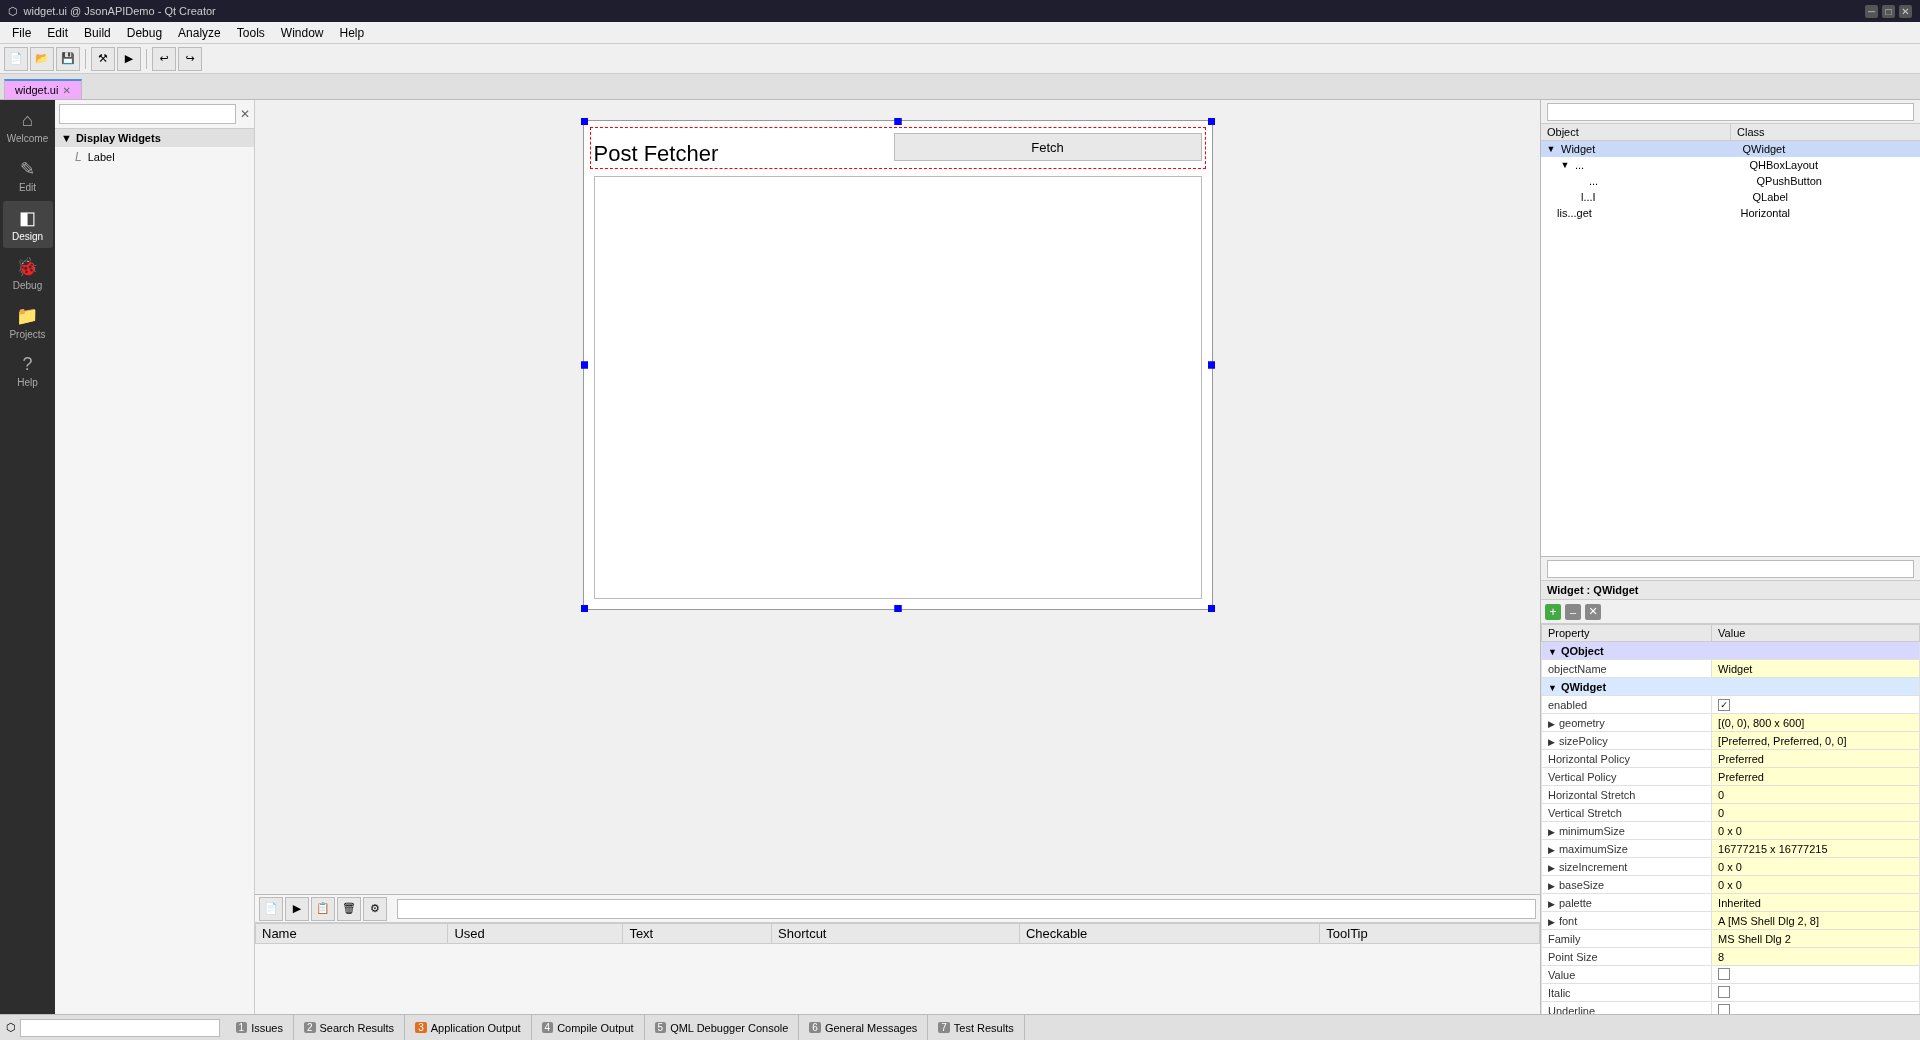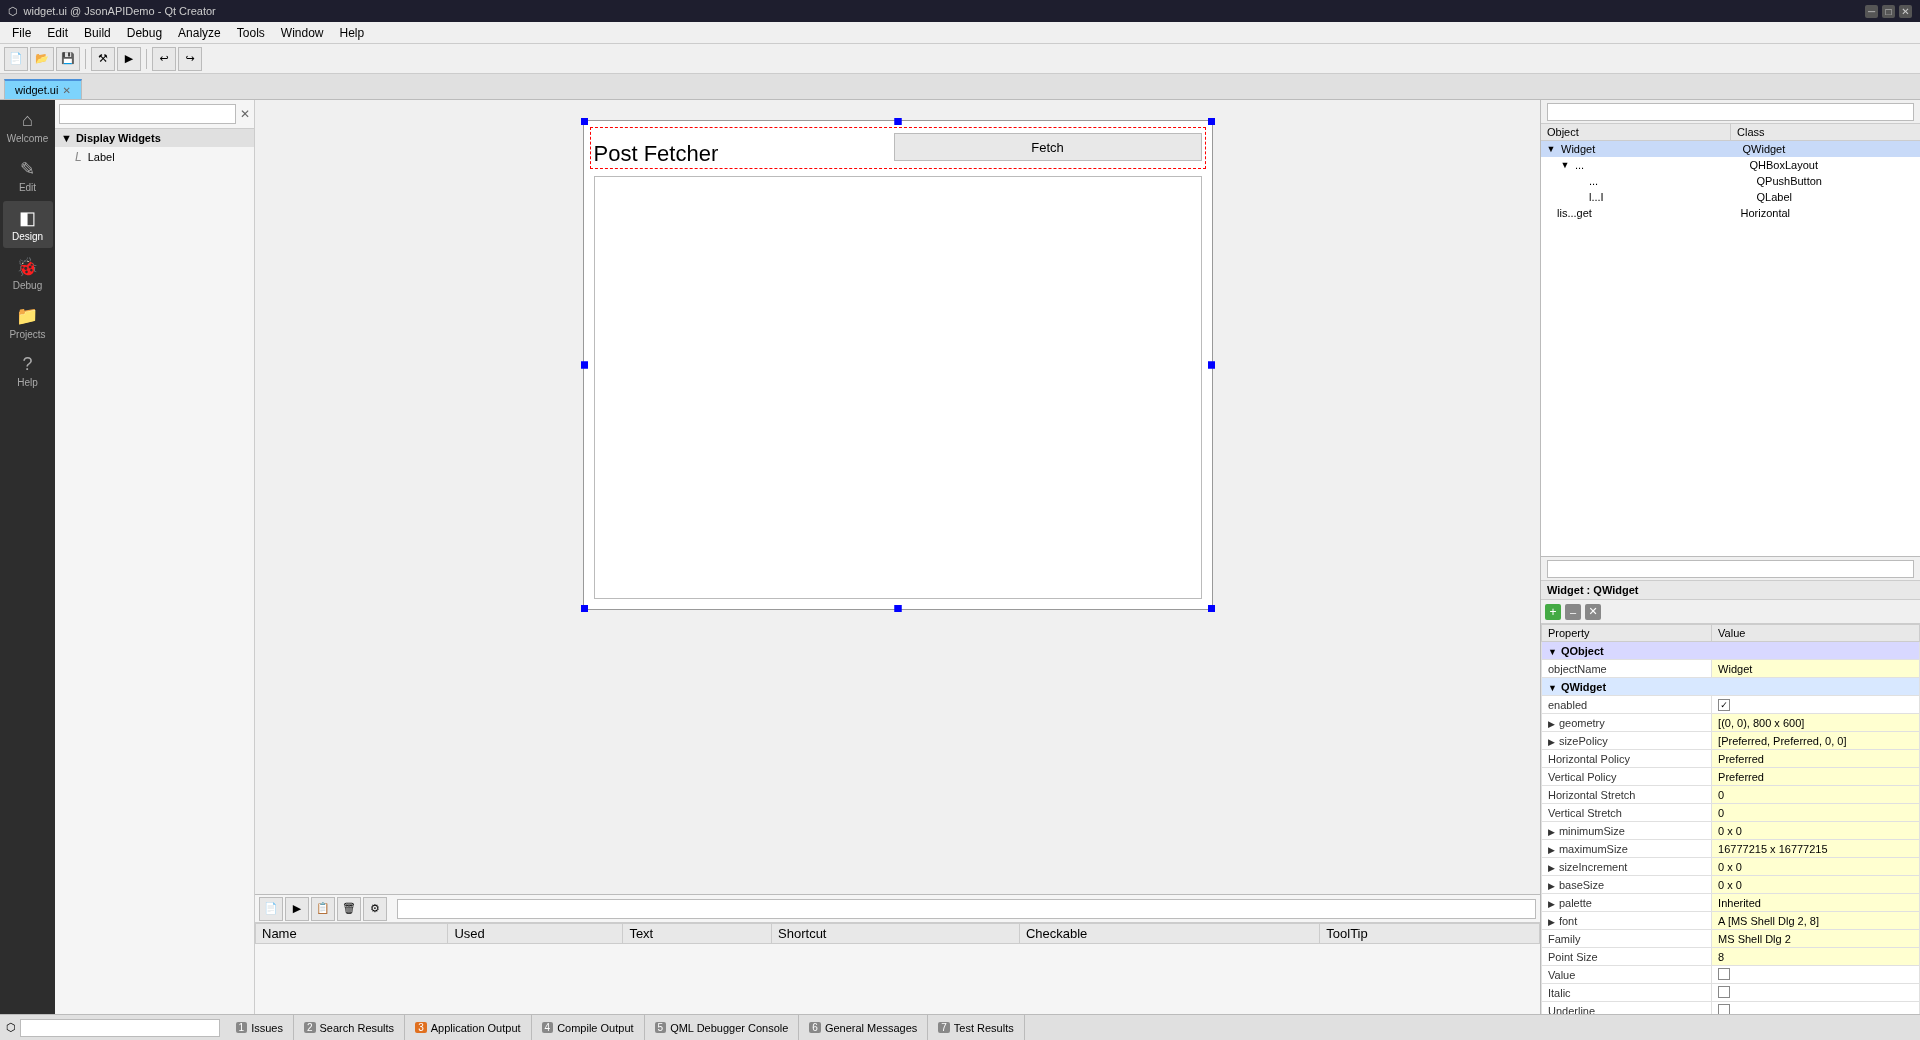--- a/index.html
+++ b/index.html
@@ -69,21 +69,21 @@
     }
     .file-tab {
       padding: 3px 10px;
       background: #d0d0d0;
       border: 1px solid #bbb;
       border-bottom: none;
       font-size: 11px;
       cursor: pointer;
       display: flex; align-items: center; gap: 4px;
     }
-    .file-tab.active { background: #7dd3fc; border-top: 2px solid #4a90d9; }
+    .file-tab.active { background: #f0abfc; border-top: 2px solid #4a90d9; }
     .file-tab-close { font-size: 10px; cursor: pointer; color: #666; }
 
     
     .main-layout {
       display: flex;
       height: calc(100vh - 22px - 22px - 30px - 26px - 26px);
     }
 
     
     .left-sidebar {
@@ -622,21 +622,21 @@
             <div class="tree-row" style="padding-left: 18px;">
       <span class="tree-expand">▼</span>
       <span class="tree-cell" style="flex:1">...</span>
       <span class="tree-cell" style="flex:1">QHBoxLayout</span>
     </div>
             <div class="tree-row" style="padding-left: 32px;">
       <span class="tree-expand"></span>
       <span class="tree-cell" style="flex:1">...</span>
       <span class="tree-cell" style="flex:1">QPushButton</span>
     </div>
-            <div class="tree-row" style="padding-left: 32px;">
+            <div class="tree-row" style="padding-left: 24px;">
       <span class="tree-expand"></span>
       <span class="tree-cell" style="flex:1">l...I</span>
       <span class="tree-cell" style="flex:1">QLabel</span>
     </div>
             <div class="tree-row" style="">
       <span class="tree-expand"></span>
       <span class="tree-cell" style="flex:1">lis...get</span>
       <span class="tree-cell" style="flex:1">Horizontal</span>
     </div>
           </div>

